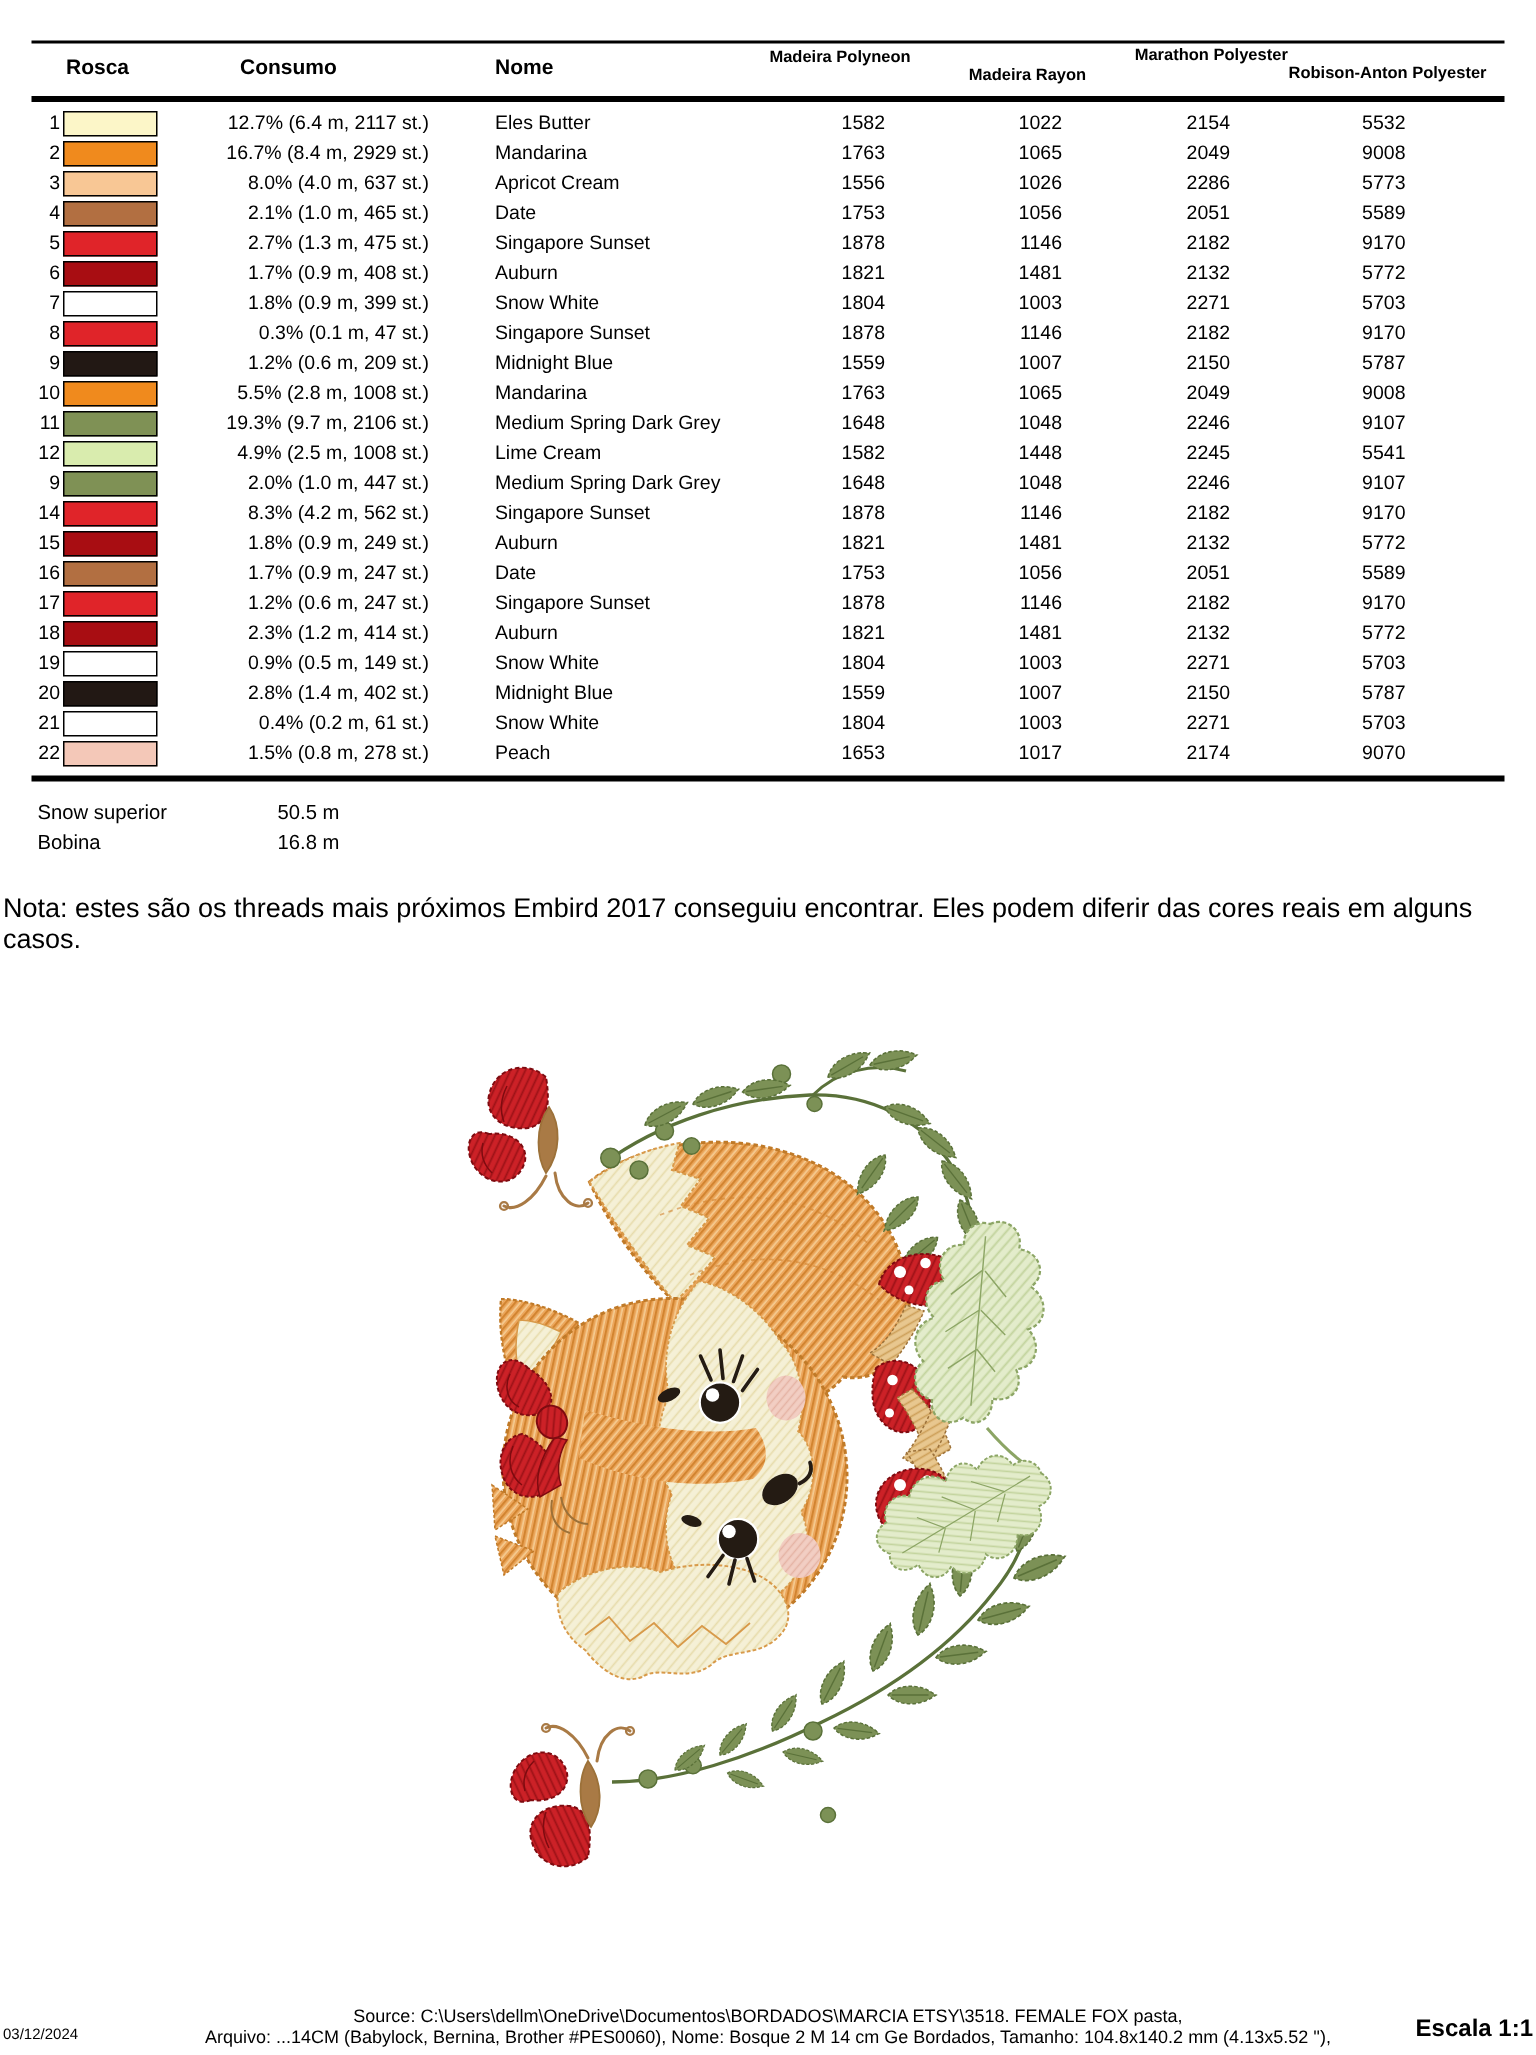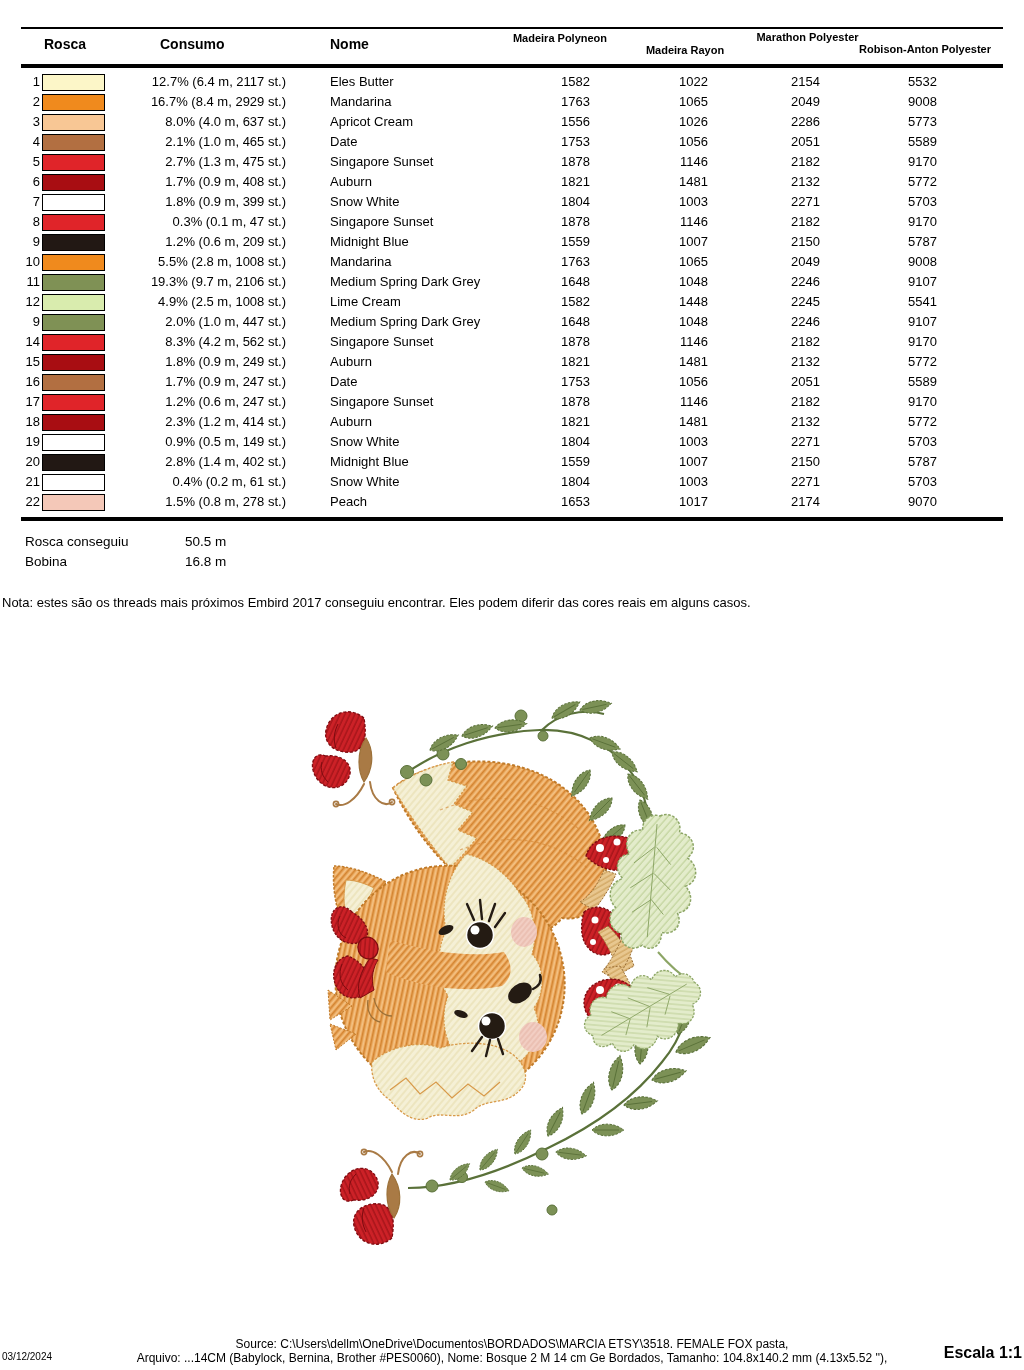--- a/index.html
+++ b/index.html
@@ -16,21 +16,21 @@
   .c-num{left:0;width:18px;text-align:right;}
   .c-sw{left:20px;width:61px;height:15px !important;top:2px;border:1px solid #000;}
   .c-cons{left:84px;width:180px;text-align:right;}
   .c-nome{left:308px;width:190px;text-align:left;}
   .c-n1{left:478px;width:90px;text-align:right;}
   .c-n2{left:596px;width:90px;text-align:right;}
   .c-n3{left:708px;width:90px;text-align:right;}
   .c-n4{left:825px;width:90px;text-align:right;}
   .sumlabel{position:absolute;left:25px;font-size:13.5px;}
   .sumval{position:absolute;left:185px;font-size:13.5px;}
-  .note{position:absolute;left:2px;top:595px;font-size:13px;}
+  .note{position:absolute;left:2px;top:595px;font-size:18px;}
   .art{position:absolute;left:290px;top:690px;width:460px;height:580px;}
   .f-src{position:absolute;left:0;top:1337px;width:1024px;text-align:center;font-size:12px;}
   .f-date{position:absolute;left:2px;top:1351px;font-size:10px;}
   .f-file{position:absolute;left:0;top:1351px;width:1024px;text-align:center;font-size:12px;}
   .f-scale{position:absolute;right:2px;top:1344px;font-size:16px;font-weight:bold;}
 </style>
 </head>
 <body>
 
 <div class="page">
@@ -263,21 +263,21 @@
         <span class="c-nome">Peach</span>
         <span class="c-n1">1653</span>
         <span class="c-n2">1017</span>
         <span class="c-n3">2174</span>
         <span class="c-n4">9070</span>
       </div>
     </div>
 
   <div class="rule bot"></div>
 
-  <div class="sumlabel" style="top:534px">Rosca conseguiu</div>
+  <div class="sumlabel" style="top:534px">Snow superior</div>
   <div class="sumval" style="top:534px">50.5 m</div>
   <div class="sumlabel" style="top:554px">Bobina</div>
   <div class="sumval" style="top:554px">16.8 m</div>
 
   <div class="note">Nota: estes são os threads mais próximos Embird 2017 conseguiu encontrar. Eles podem diferir das cores reais em alguns casos.</div>
 
   <div class="art" role="img" aria-label="Embroidered female fox with red hair bow, red-capped mushrooms, oak leaves, berry branches and two red butterflies">
     <svg width="460" height="580" viewBox="0 0 460 580" xmlns="http://www.w3.org/2000/svg">
       <defs>
         <pattern id="pOr" width="5" height="5" patternUnits="userSpaceOnUse" patternTransform="rotate(40)">

